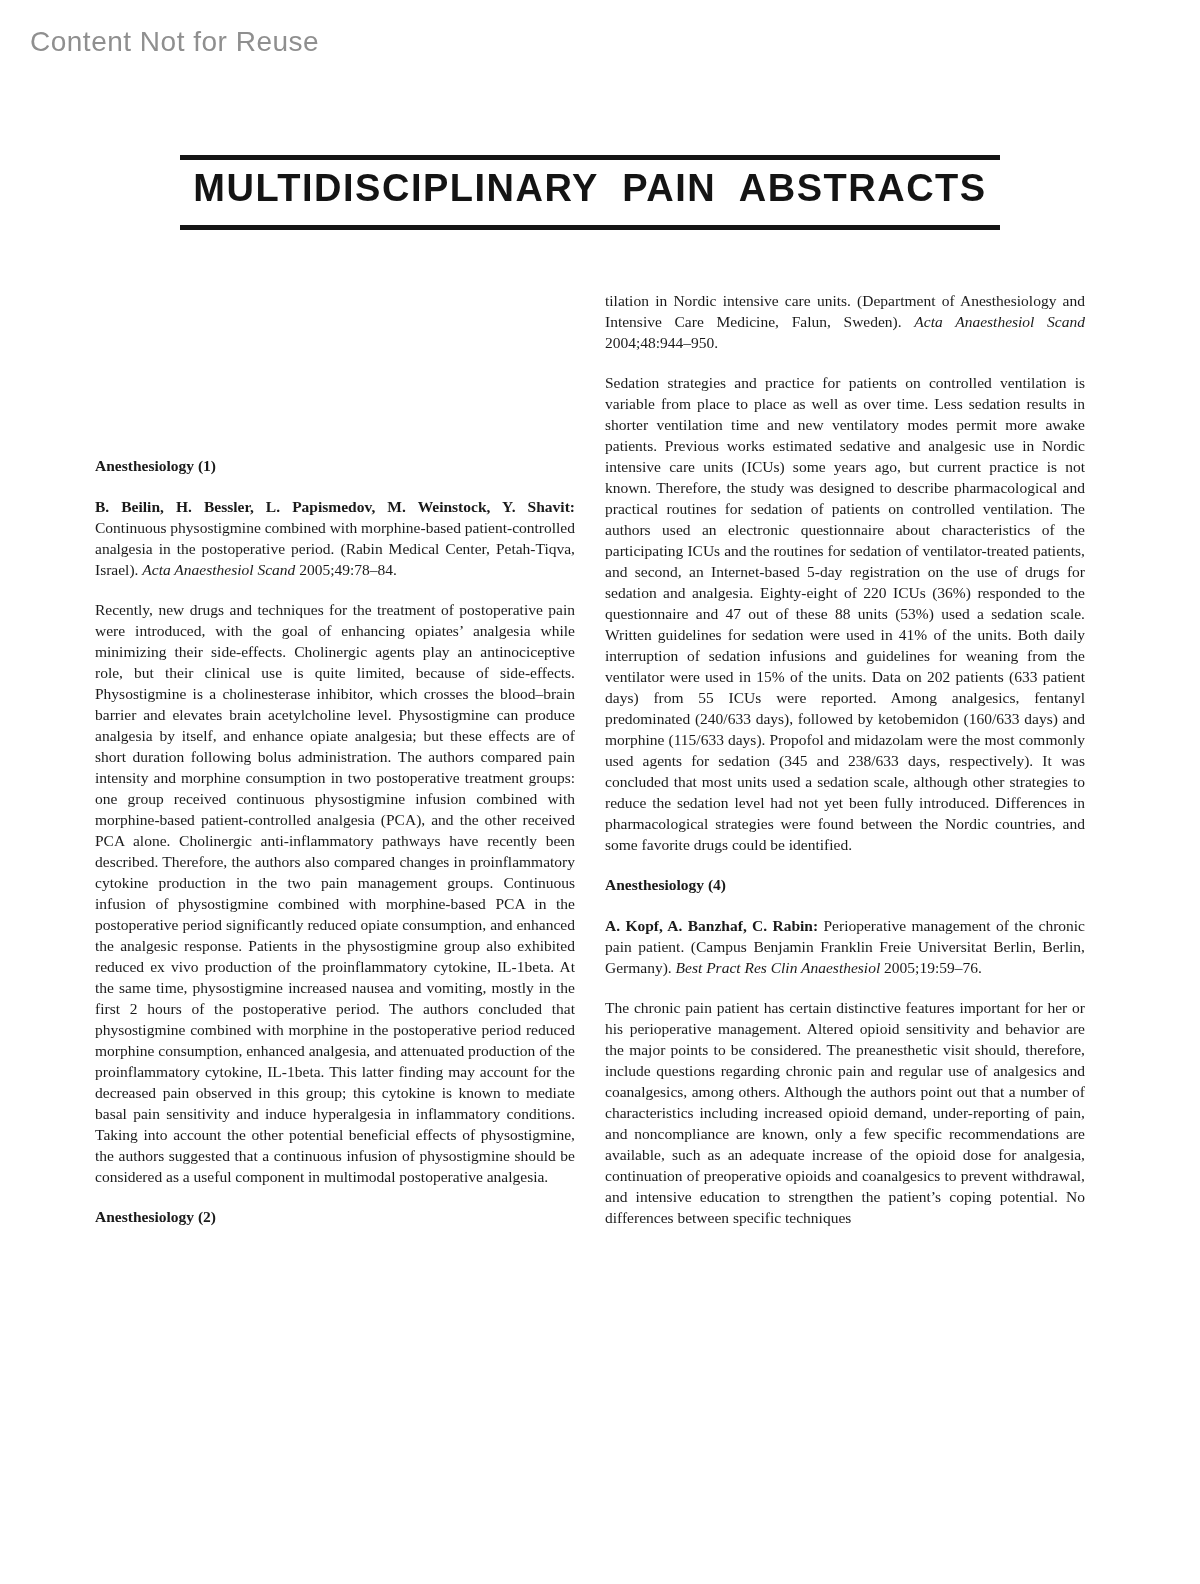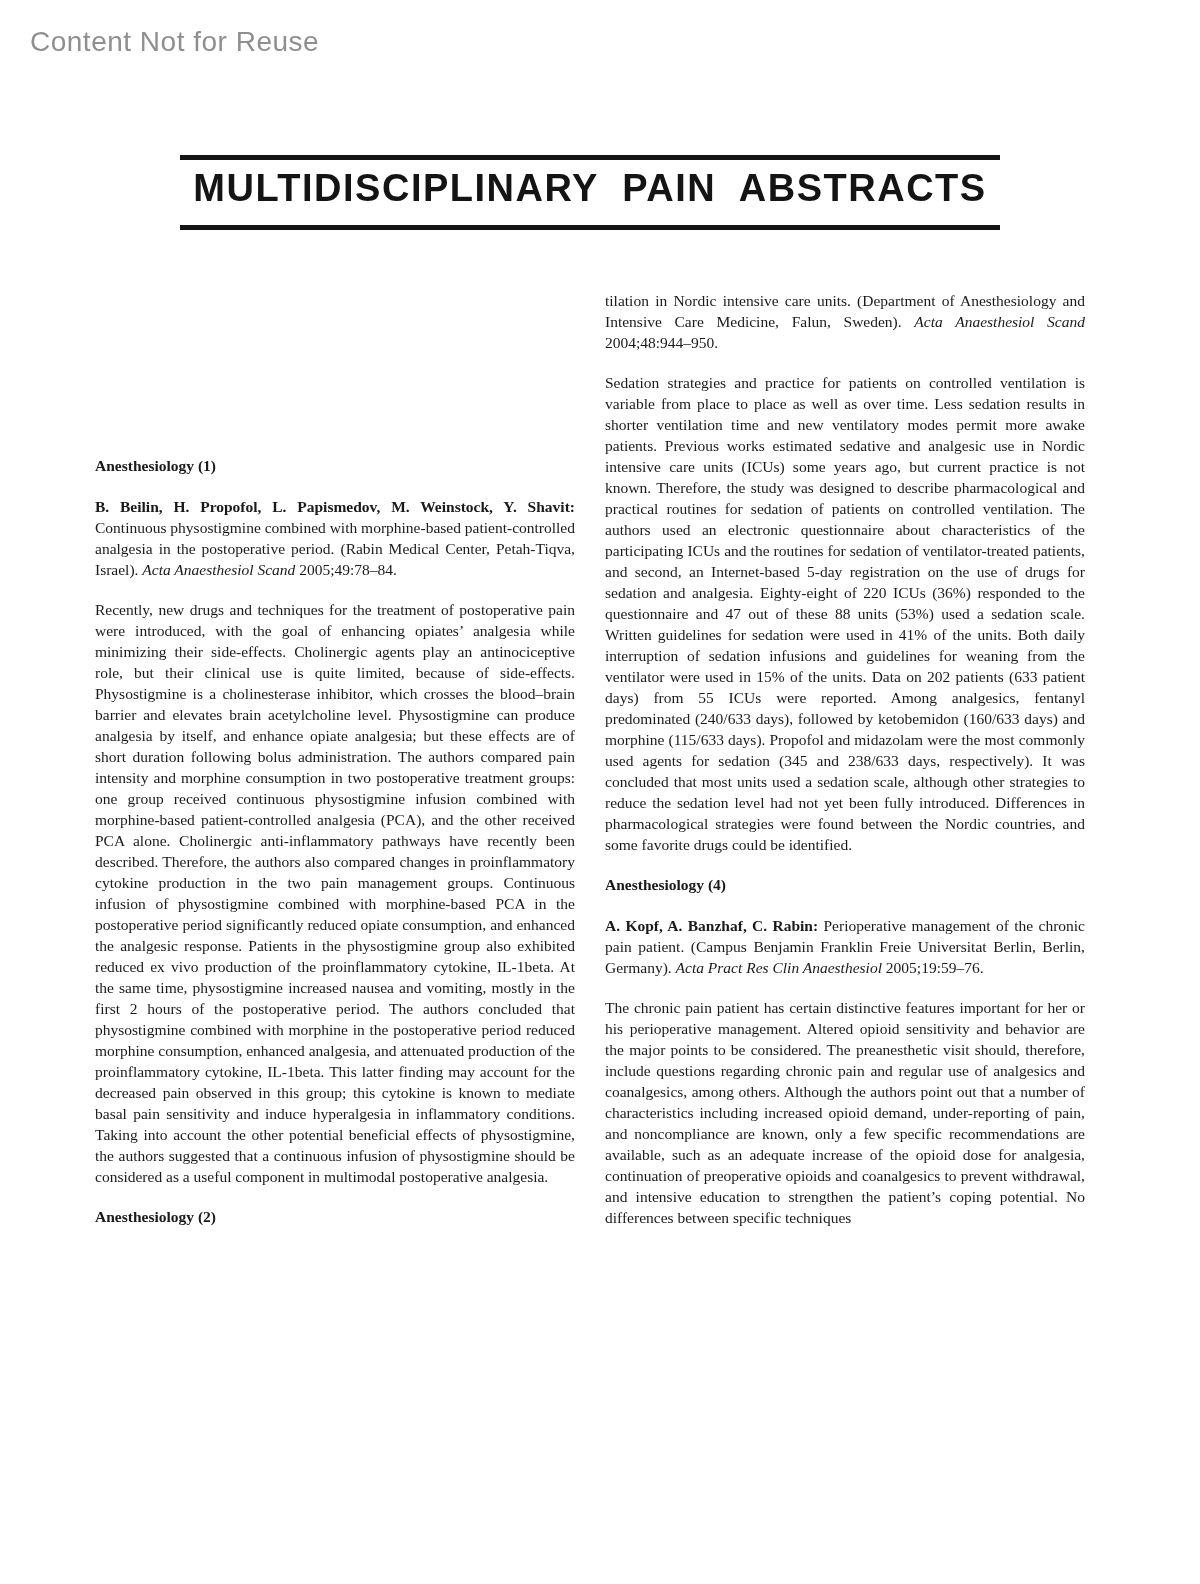--- a/index.html
+++ b/index.html
@@ -100,29 +100,29 @@
 
   <header class="title-block">
     <div class="title-rule"></div>
     <h1 class="page-title">MULTIDISCIPLINARY PAIN ABSTRACTS</h1>
     <div class="title-rule"></div>
   </header>
 
   <main class="columns">
     <section class="col">
         <h3 class="abstract-heading">Anesthesiology (1)</h3>
-        <p class="para"><span class="seg-bold">B. Beilin, H. Propofol, L. Papismedov, M. Weinstock, Y. Shavit: </span><span>Continuous physostigmine combined with morphine-based patient-controlled analgesia in the postoperative period. (Rabin Medical Center, Petah-Tiqva, Israel). </span><span class="seg-italic">Acta Anaesthesiol Scand</span><span> 2005;49:78–84.</span></p>
+        <p class="para"><span class="seg-bold">B. Beilin, H. Bessler, L. Papismedov, M. Weinstock, Y. Shavit: </span><span>Continuous physostigmine combined with morphine-based patient-controlled analgesia in the postoperative period. (Rabin Medical Center, Petah-Tiqva, Israel). </span><span class="seg-italic">Acta Anaesthesiol Scand</span><span> 2005;49:78–84.</span></p>
         <p class="para"><span>Recently, new drugs and techniques for the treatment of postoperative pain were introduced, with the goal of enhancing opiates’ analgesia while minimizing their side-effects. Cholinergic agents play an antinociceptive role, but their clinical use is quite limited, because of side-effects. Physostigmine is a cholinesterase inhibitor, which crosses the blood–brain barrier and elevates brain acetylcholine level. Physostigmine can produce analgesia by itself, and enhance opiate analgesia; but these effects are of short duration following bolus administration. The authors compared pain intensity and morphine consumption in two postoperative treatment groups: one group received continuous physostigmine infusion combined with morphine-based patient-controlled analgesia (PCA), and the other received PCA alone. Cholinergic anti-inflammatory pathways have recently been described. Therefore, the authors also compared changes in proinflammatory cytokine production in the two pain management groups. Continuous infusion of physostigmine combined with morphine-based PCA in the postoperative period significantly reduced opiate consumption, and enhanced the analgesic response. Patients in the physostigmine group also exhibited reduced ex vivo production of the proinflammatory cytokine, IL-1beta. At the same time, physostigmine increased nausea and vomiting, mostly in the first 2 hours of the postoperative period. The authors concluded that physostigmine combined with morphine in the postoperative period reduced morphine consumption, enhanced analgesia, and attenuated production of the proinflammatory cytokine, IL-1beta. This latter finding may account for the decreased pain observed in this group; this cytokine is known to mediate basal pain sensitivity and induce hyperalgesia in inflammatory conditions. Taking into account the other potential beneficial effects of physostigmine, the authors suggested that a continuous infusion of physostigmine should be considered as a useful component in multimodal postoperative analgesia.</span></p>
         <h3 class="abstract-heading">Anesthesiology (2)</h3>
       </section>
     <section class="col">
         <p class="para"><span>tilation in Nordic intensive care units. (Department of Anesthesiology and Intensive Care Medicine, Falun, Sweden). </span><span class="seg-italic">Acta Anaesthesiol Scand</span><span> 2004;48:944–950.</span></p>
         <p class="para"><span>Sedation strategies and practice for patients on controlled ventilation is variable from place to place as well as over time. Less sedation results in shorter ventilation time and new ventilatory modes permit more awake patients. Previous works estimated sedative and analgesic use in Nordic intensive care units (ICUs) some years ago, but current practice is not known. Therefore, the study was designed to describe pharmacological and practical routines for sedation of patients on controlled ventilation. The authors used an electronic questionnaire about characteristics of the participating ICUs and the routines for sedation of ventilator-treated patients, and second, an Internet-based 5-day registration on the use of drugs for sedation and analgesia. Eighty-eight of 220 ICUs (36%) responded to the questionnaire and 47 out of these 88 units (53%) used a sedation scale. Written guidelines for sedation were used in 41% of the units. Both daily interruption of sedation infusions and guidelines for weaning from the ventilator were used in 15% of the units. Data on 202 patients (633 patient days) from 55 ICUs were reported. Among analgesics, fentanyl predominated (240/633 days), followed by ketobemidon (160/633 days) and morphine (115/633 days). Propofol and midazolam were the most commonly used agents for sedation (345 and 238/633 days, respectively). It was concluded that most units used a sedation scale, although other strategies to reduce the sedation level had not yet been fully introduced. Differences in pharmacological strategies were found between the Nordic countries, and some favorite drugs could be identified.</span></p>
         <h3 class="abstract-heading">Anesthesiology (4)</h3>
-        <p class="para"><span class="seg-bold">A. Kopf, A. Banzhaf, C. Rabin: </span><span>Perioperative management of the chronic pain patient. (Campus Benjamin Franklin Freie Universitat Berlin, Berlin, Germany). </span><span class="seg-italic">Acta Pract Res Clin Anaesthesiol</span><span> 2005;19:59–76.</span></p>
+        <p class="para"><span class="seg-bold">A. Kopf, A. Banzhaf, C. Rabin: </span><span>Perioperative management of the chronic pain patient. (Campus Benjamin Franklin Freie Universitat Berlin, Berlin, Germany). </span><span class="seg-italic">Best Pract Res Clin Anaesthesiol</span><span> 2005;19:59–76.</span></p>
         <p class="para"><span>The chronic pain patient has certain distinctive features important for her or his perioperative management. Altered opioid sensitivity and behavior are the major points to be considered. The preanesthetic visit should, therefore, include questions regarding chronic pain and regular use of analgesics and coanalgesics, among others. Although the authors point out that a number of characteristics including increased opioid demand, under-reporting of pain, and noncompliance are known, only a few specific recommendations are available, such as an adequate increase of the opioid dose for analgesia, continuation of preoperative opioids and coanalgesics to prevent withdrawal, and intensive education to strengthen the patient’s coping potential. No differences between specific techniques</span></p>
       </section>
   </main>
 
   <footer class="footer">
     <div class="footer-rule"></div>
     <div class="footer-line">© 2005 World Institute of Pain, 1530-7085/05/$15.00</div>
   </footer>
 
 </div>

